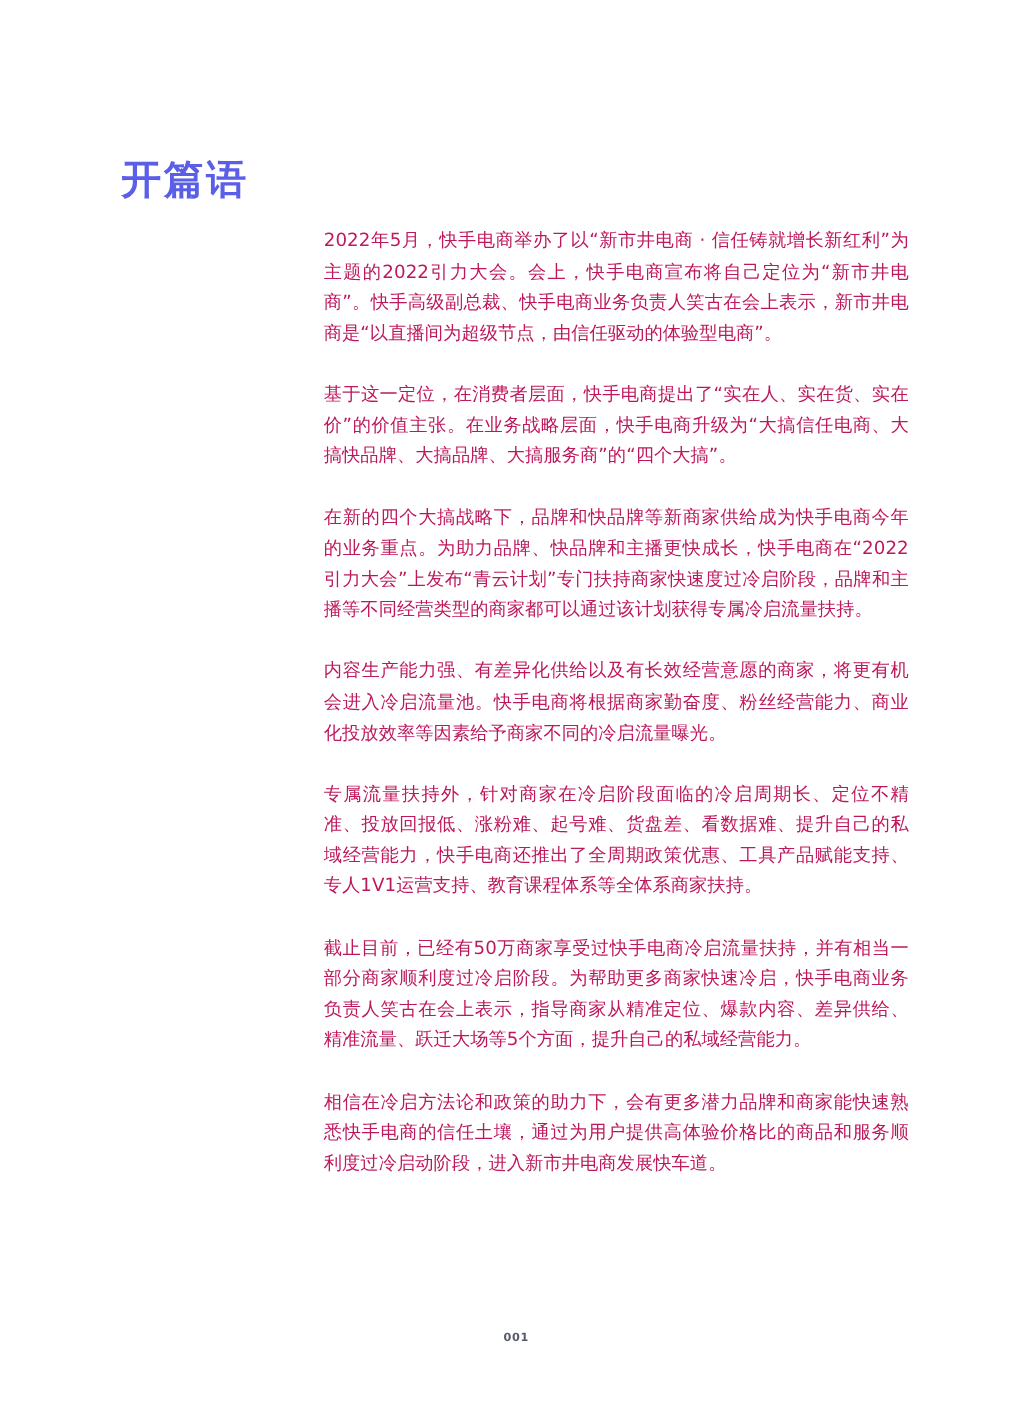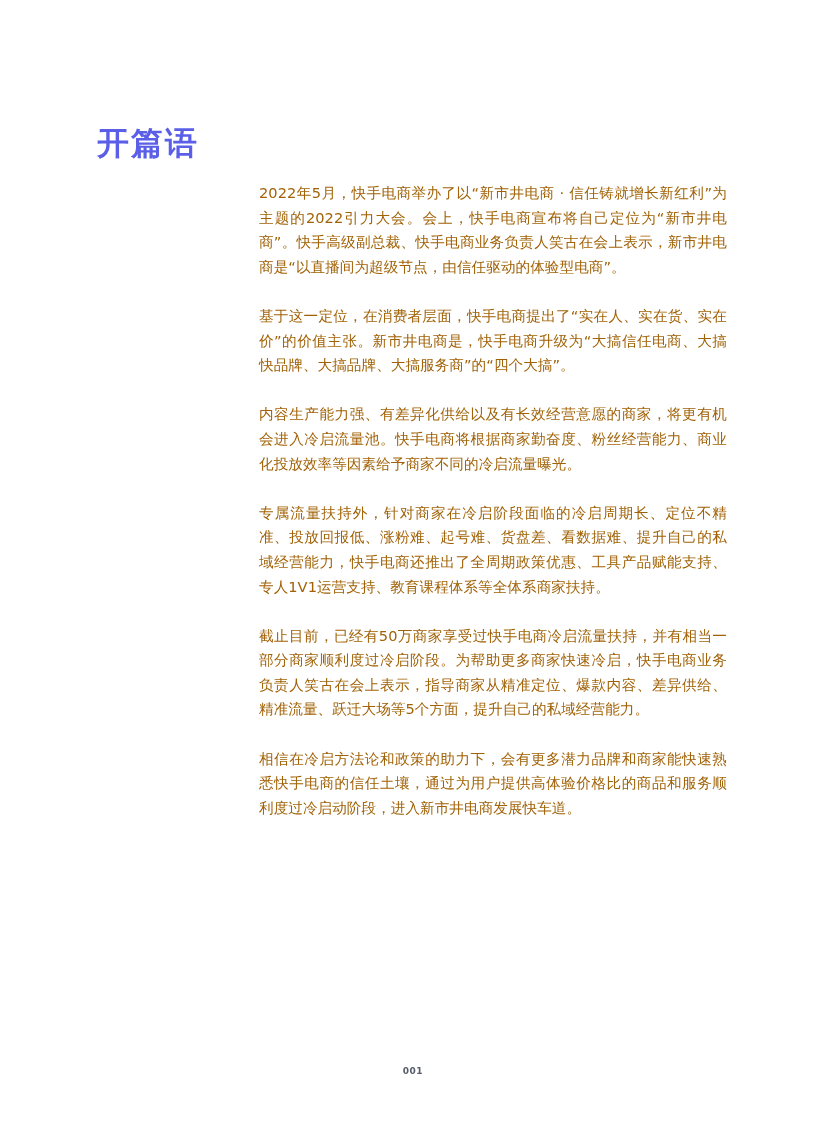--- a/index.html
+++ b/index.html
@@ -28,21 +28,21 @@
     .body-text {
       position: absolute;
       left: 259px;
       top: 181px;
       width: 468px;
     }
     .para {
       margin: 0 0 24.6px 0;
       font-size: 14.6px;
       line-height: 24.6px;
-      color: #a16207;
+      color: #be185d;
       text-align: justify;
       letter-spacing: 0.05px;
     }
     .page-number {
       position: absolute;
       left: 0;
       width: 826px;
       top: 1066px;
       text-align: center;
       font-size: 9px;
@@ -51,20 +51,21 @@
       letter-spacing: 0.5px;
     }
   </style>
 </head>
 <body>
 
 <h1 class="page-title">开篇语</h1>
 
 <div class="body-text">
   <p class="para">2022年5月，快手电商举办了以“新市井电商 · 信任铸就增长新红利”为主题的2022引力大会。会上，快手电商宣布将自己定位为“新市井电商”。快手高级副总裁、快手电商业务负责人笑古在会上表示，新市井电商是“以直播间为超级节点，由信任驱动的体验型电商”。</p>
-  <p class="para">基于这一定位，在消费者层面，快手电商提出了“实在人、实在货、实在价”的价值主张。新市井电商是，快手电商升级为“大搞信任电商、大搞快品牌、大搞品牌、大搞服务商”的“四个大搞”。</p>
+  <p class="para">基于这一定位，在消费者层面，快手电商提出了“实在人、实在货、实在价”的价值主张。在业务战略层面，快手电商升级为“大搞信任电商、大搞快品牌、大搞品牌、大搞服务商”的“四个大搞”。</p>
+  <p class="para">在新的四个大搞战略下，品牌和快品牌等新商家供给成为快手电商今年的业务重点。为助力品牌、快品牌和主播更快成长，快手电商在“2022引力大会”上发布“青云计划”专门扶持商家快速度过冷启阶段，品牌和主播等不同经营类型的商家都可以通过该计划获得专属冷启流量扶持。</p>
   <p class="para">内容生产能力强、有差异化供给以及有长效经营意愿的商家，将更有机会进入冷启流量池。快手电商将根据商家勤奋度、粉丝经营能力、商业化投放效率等因素给予商家不同的冷启流量曝光。</p>
   <p class="para">专属流量扶持外，针对商家在冷启阶段面临的冷启周期长、定位不精准、投放回报低、涨粉难、起号难、货盘差、看数据难、提升自己的私域经营能力，快手电商还推出了全周期政策优惠、工具产品赋能支持、专人1V1运营支持、教育课程体系等全体系商家扶持。</p>
   <p class="para">截止目前，已经有50万商家享受过快手电商冷启流量扶持，并有相当一部分商家顺利度过冷启阶段。为帮助更多商家快速冷启，快手电商业务负责人笑古在会上表示，指导商家从精准定位、爆款内容、差异供给、精准流量、跃迁大场等5个方面，提升自己的私域经营能力。</p>
   <p class="para">相信在冷启方法论和政策的助力下，会有更多潜力品牌和商家能快速熟悉快手电商的信任土壤，通过为用户提供高体验价格比的商品和服务顺利度过冷启动阶段，进入新市井电商发展快车道。</p>
 </div>
 
 <div class="page-number">001</div>
 
 </body></html>

